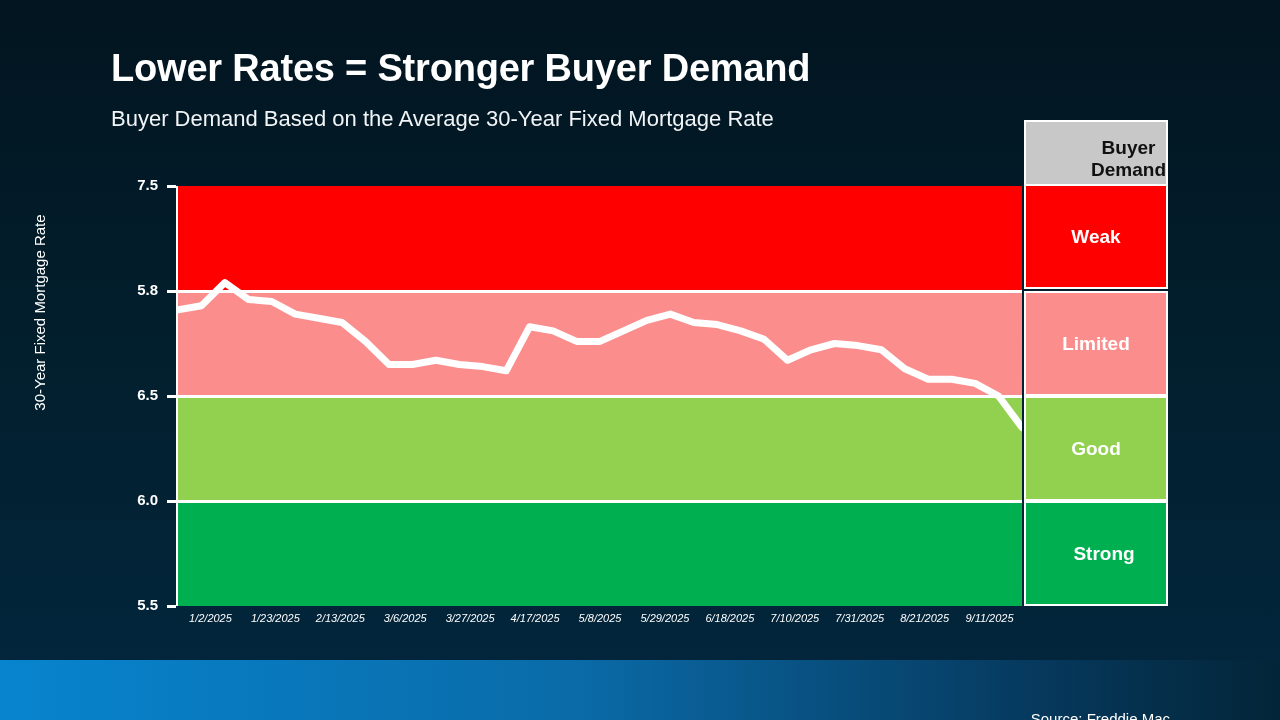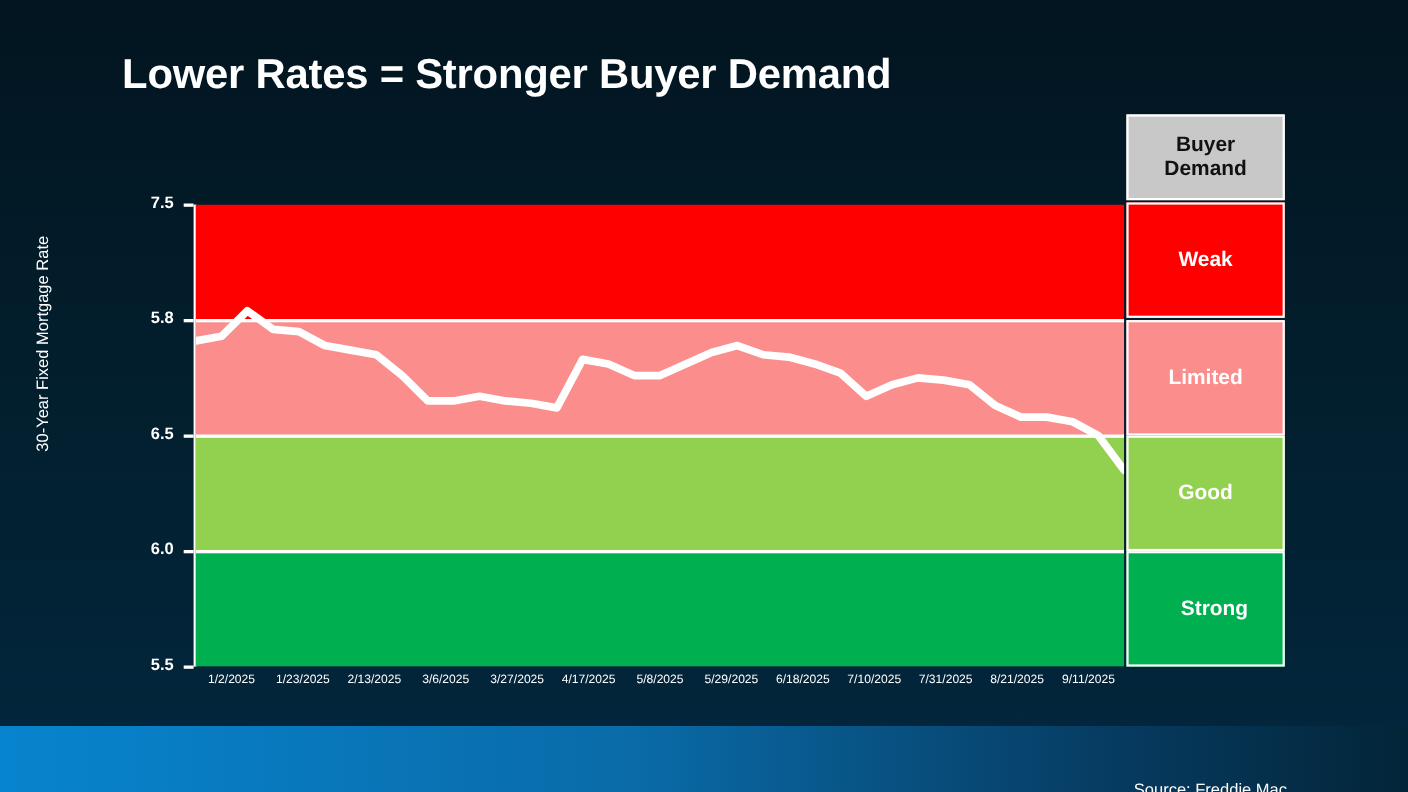--- a/index.html
+++ b/index.html
@@ -53,35 +53,35 @@
   #ylabels{position:absolute;left:104px;top:186px;width:58px;height:420px;}
 
   #yAxisTitle{
     position:absolute;left:-76px;top:304px;width:230px;
     transform:rotate(-90deg);
     font-size:15px;color:#ffffff;text-align:center;
     white-space:nowrap;
   }
 
   #xlabels{
-    position:absolute;left:178px;top:612px;width:844px;height:20px;
+    position:absolute;left:178px;top:612px;width:844px;height:20px;font-style:italic;
   }
   .xlabel{
     position:absolute;top:0;font-size:11px;color:#ffffff;
     transform:translateX(-50%);white-space:nowrap;
   }
 
   
   #legend{
     position:absolute;left:1024px;top:104px;width:144px;height:504px;
   }
   #legendHead{
-    position:absolute;left:0;top:0;width:144px;height:78px;
+    position:absolute;left:0;top:16px;width:144px;height:78px;
     background:#c8c8c8;border:2px solid #ffffff;box-sizing:border-box;
-    display:flex;align-items:center;justify-content:center;
+    display:flex;align-items:center;justify-content:flex-end;
     text-align:center;font-size:19px;font-weight:bold;color:#111111;
     line-height:1.18;
   }
   .legend-cell{
     position:absolute;left:0;width:144px;
     border:2px solid #ffffff;box-sizing:border-box;
     display:flex;align-items:center;justify-content:center;
     font-size:19px;font-weight:bold;color:#ffffff;
   }
 
@@ -94,20 +94,21 @@
     position:absolute;right:110px;top:22px;
     font-size:15px;color:#ffffff;white-space:nowrap;margin-top:28px;
   }
 </style>
 </head>
 <body>
 
 <div id="stage">
 
   <div id="title">Lower Rates = Stronger Buyer Demand</div>
+  <div id="subtitle">Buyer Demand Based on the Average 30-Year Fixed Mortgage Rate</div>
 
   <div id="chart">
 
     <div id="ylabels">
         <div class="ylabel" style="top: 410px;">5.5</div>
         <div class="ylabel" style="top: 305px;">6.0</div>
         <div class="ylabel" style="top: 200px;">6.5</div>
         <div class="ylabel" style="top: 95px;">5.8</div>
         <div class="ylabel" style="top: -10px;">7.5</div>
       </div>

